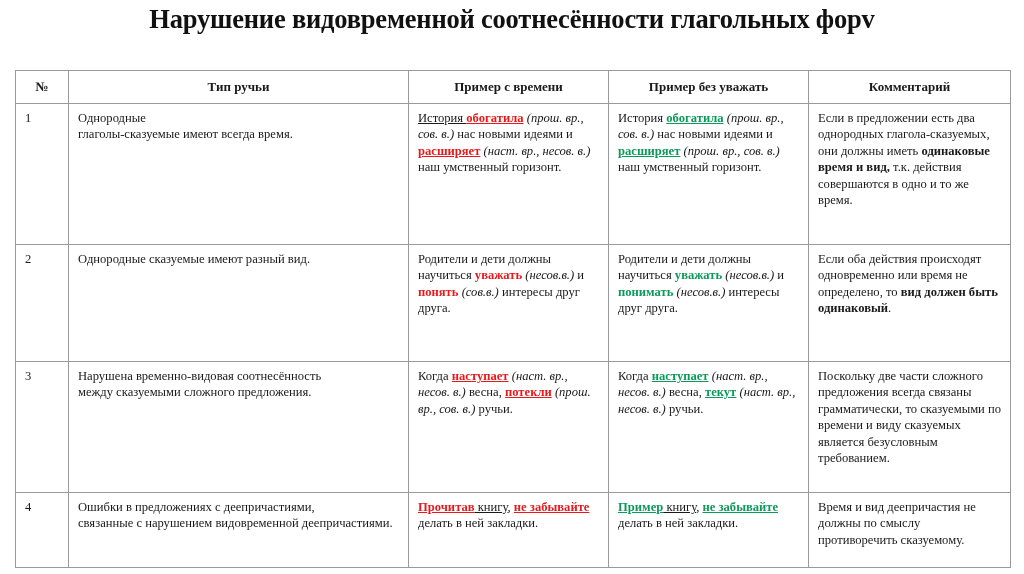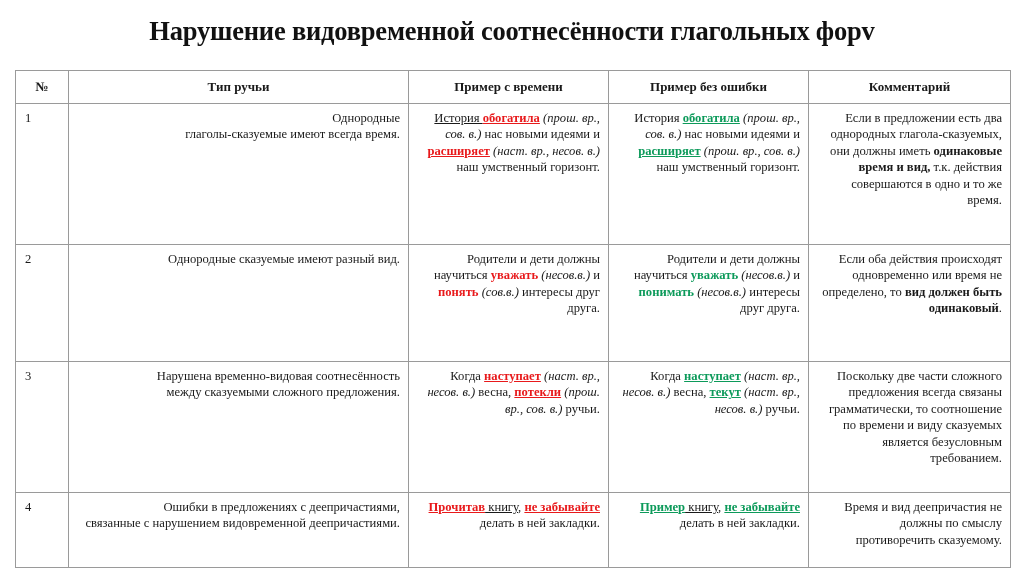--- a/index.html
+++ b/index.html
@@ -21,21 +21,21 @@
     box-sizing: border-box;
   }
   .title {
     text-align: center;
     font-family: "Liberation Serif", "DejaVu Serif", serif;
     font-weight: bold;
     font-size: 26.5px;
     letter-spacing: -0.2px;
     color: #111111;
     margin: 0;
-    padding-top: 14px;
+    padding-top: 2px;
     height: 40px;
     line-height: 34px;
     white-space: nowrap;
     overflow: hidden;
   }
   .table-wrap {
     position: absolute;
     left: 15px;
     top: 70px;
     width: 995px;
@@ -77,34 +77,33 @@
   td.cell-type {
     font-weight: bold;
     font-size: 13px;
     line-height: 17.5px;
     padding-left: 12px;
     padding-top: 7px;
   }
   td.cell-ex, td.cell-note {
     font-size: 12.6px;
     line-height: 16.6px;
-    text-align: right;
   }
   .r1 td { height: 128px; }
   .r2 td { height: 104px; }
   .r3 td { height: 118px; }
   .r4 td { height: 62px; }
 
   
   .b      { font-weight: bold; }
   .i      { font-style: italic; }
   .u      { text-decoration: underline; }
   .bad    { color: #e8191b; font-weight: bold; }
   .good   { color: #0c9a5a; font-weight: bold; }
-  .line-break { display: block; text-align: right; }
+  .line-break { display: block; }
 </style>
 </head>
 <body>
 
 <div class="page">
 
   <h1 class="title">Нарушение видовременной соотнесённости глагольных форv</h1>
 
   <div class="table-wrap">
     <table class="grid">
@@ -113,21 +112,21 @@
           <col class="col-type">
           <col class="col-bad">
           <col class="col-good">
           <col class="col-note">
       </colgroup>
       <thead>
         <tr>
           <th>№</th>
           <th>Тип ручьи</th>
           <th>Пример с времени</th>
-          <th>Пример без ошибки</th>
+          <th>Пример без уважать</th>
           <th>Комментарий</th>
         </tr>
       </thead>
       <tbody>
 
         <tr class="r1">
           <td class="cell-num">1</td>
           <td class="cell-type">
             <span class="line-break">Однородные</span>
             <span class="line-break">глаголы-сказуемые имеют всегда время.</span>
@@ -166,21 +165,21 @@
             <span class="line-break">Нарушена временно-видовая соотнесённость</span>
             <span class="line-break">между сказуемыми сложного предложения.</span>
           </td>
           <td class="cell-ex">
             <span>Когда </span><span class="bad u">наступает</span><span> </span><span class="i">(наст. вр., несов. в.)</span><span> весна, </span><span class="bad u">потекли</span><span> </span><span class="i">(прош. вр., сов. в.)</span><span> ручьи.</span>
           </td>
           <td class="cell-ex">
             <span>Когда </span><span class="good u">наступает</span><span> </span><span class="i">(наст. вр., несов. в.)</span><span> весна, </span><span class="good u">текут</span><span> </span><span class="i">(наст. вр., несов. в.)</span><span> ручьи.</span>
           </td>
           <td class="cell-note">
-            <span>Поскольку две части сложного предложения всегда связаны грамматически, то соотношение по времени и виду  сказуемых является безусловным требованием.</span><span class="b"></span><span></span>
+            <span>Поскольку две части сложного предложения всегда связаны грамматически, то сказуемыми по времени и виду  сказуемых является безусловным требованием.</span><span class="b"></span><span></span>
           </td>
         </tr>
 
         <tr class="r4">
           <td class="cell-num">4</td>
           <td class="cell-type">
             <span class="line-break">Ошибки в предложениях с деепричастиями,</span>
             <span class="line-break">связанные с нарушением видовременной деепричастиями.</span>
           </td>
           <td class="cell-ex">

